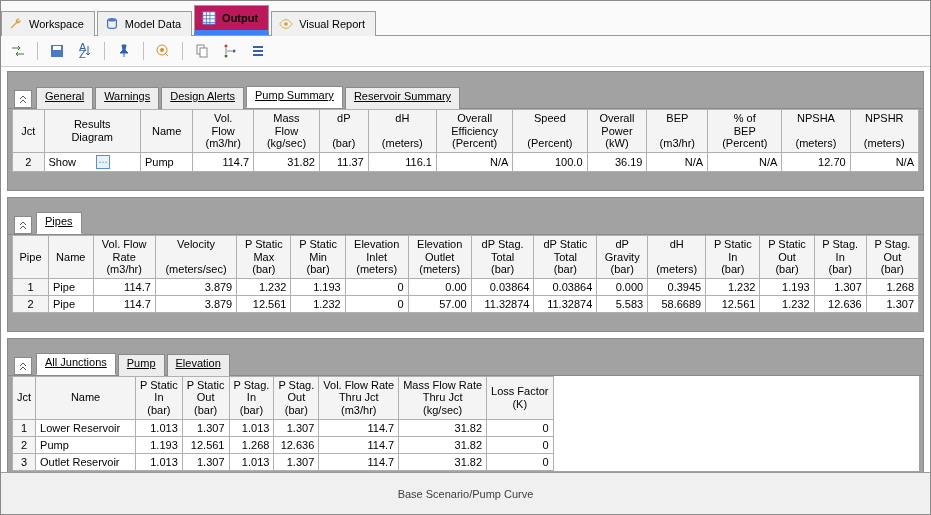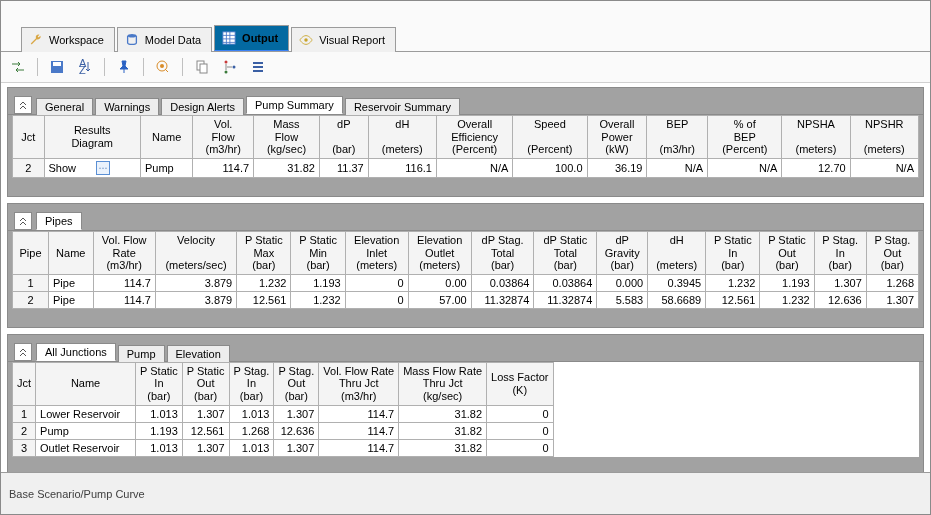--- a/index.html
+++ b/index.html
@@ -1,38 +1,38 @@
 <!DOCTYPE html>
 <html><head>
 <meta charset="utf-8">
 <style>
   * { box-sizing: border-box; margin: 0; padding: 0; font-family: "Segoe UI", Tahoma, Arial, sans-serif; font-size: 11px; }
   body { background: #fff; width: 931px; height: 515px; display:flex; flex-direction:column; border:1px solid #8a8a8a; }
-  .main-tabbar { display:flex; align-items:flex-end; background:#fafafa; padding:4px 4px 0 20px; border-bottom:1px solid #9b9b9b; gap:2px; }
+  .main-tabbar { display:flex; align-items:flex-end; background:#fafafa; padding:4px 4px 0 0; border-bottom:1px solid #9b9b9b; gap:2px; }
   .main-tab { display:flex; align-items:center; gap:5px; padding:4px 10px 4px 6px; border:1px solid #9b9b9b; border-bottom:none; background:#f0f0f0; cursor:pointer; position:relative; top:1px; }
-  .main-tab.active { background:#0369a1; border-bottom:1px solid #3b82f6; top:0; font-weight:bold;margin-top:20px; }
+  .main-tab.active { background:#be185d; border-bottom:5px solid #3b82f6; top:0; font-weight:bold; }
   .tb-icon { width:16px; height:16px; display:inline-flex; align-items:center; justify-content:center; }
   .toolbar { display:flex; align-items:center; gap:6px; padding:4px 6px; border-bottom:1px solid #d0d0d0; background:#fafafa; }
   .toolbar .sep { width:1px; height:18px; background:#c0c0c0; margin:0 2px; }
   .tool-btn { width:22px; height:22px; display:inline-flex; align-items:center; justify-content:center; cursor:pointer; border:1px solid transparent; border-radius:2px; }
   .panel-area { flex:1 1 0; display:flex; flex-direction:column; gap:6px; padding:4px 6px; background:#fff; overflow:hidden; }
   .panel { border:1px solid #8a8a8a; background:#a2a2a2; display:flex; flex-direction:column; }
-  .sub-tabbar { display:flex; align-items:flex-end; background:#a2a2a2; padding:4px 4px 0 4px; gap:2px; border-bottom:1px solid #8a8a8a; }
+  .sub-tabbar { display:flex; background:#a2a2a2; padding:14px 4px 0 4px; gap:2px; border-bottom:1px solid #8a8a8a;text-decoration:underline; }
   .sub-tab { padding:2px 8px; border:1px solid #8a8a8a; border-bottom:none; background:#ededed; cursor:pointer; position:relative; top:1px; }
   .sub-tab.active { background:#fff; top:0; border-bottom:1px solid #fff; }
   .collapse-btn { width:18px; height:18px; display:inline-flex; align-items:center; justify-content:center; background:#fff; border:1px solid #8a8a8a; margin:4px 2px 0 2px; cursor:pointer; align-self:flex-start; }
   .table-wrap { background:#fff; margin:0 4px 4px 4px; overflow:auto; }
   table { border-collapse:collapse; width:100%; background:#fff; }
   th, td { border:1px solid #b0b0b0; padding:2px 4px; white-space:nowrap; font-size:11px; background:#fff; }
   th { background:#f4f4f4; font-weight:normal; text-align:center; line-height:1.15; }
   td.num { text-align:right; }
   td.rh { background:#f4f4f4; text-align:center; }
   .show-cell { display:flex; align-items:center; gap:20px; }
   .show-btn { width:14px; height:14px; border:1px solid #5a8fd4; background:#eaf2fc; display:inline-flex; align-items:center; justify-content:center; cursor:pointer; font-size:9px; color:#2a5fa4; }
-  .statusbar { display:flex; align-items:center; justify-content:space-between; background:#f0f0f0; border-top:1px solid #9b9b9b; padding:5px 8px; height:42px; }
+  .statusbar { display:flex; align-items:center; justify-content:center; background:#f0f0f0; border-top:1px solid #9b9b9b; padding:5px 8px; height:42px; }
   .status-left { color:#404040; }
   .status-right { display:flex; align-items:center; gap:10px; }
   .zoom-group { display:flex; align-items:center; gap:4px; }
   .slider-track { width:110px; height:4px; background:#cfcfcf; border-radius:2px; position:relative; }
   .slider-thumb { position:absolute; top:-5px; width:10px; height:14px; background:#f4f4f4; border:1px solid #8a8a8a; border-radius:2px; }
   .circ-btn { width:16px; height:16px; border:1px solid #8a8a8a; border-radius:50%; background:#f4f4f4; display:inline-flex; align-items:center; justify-content:center; cursor:pointer; font-size:11px; line-height:1; }
   .pane-fill { background:#a2a2a2; height:14px; }
 </style>
 </head>
 <body>

